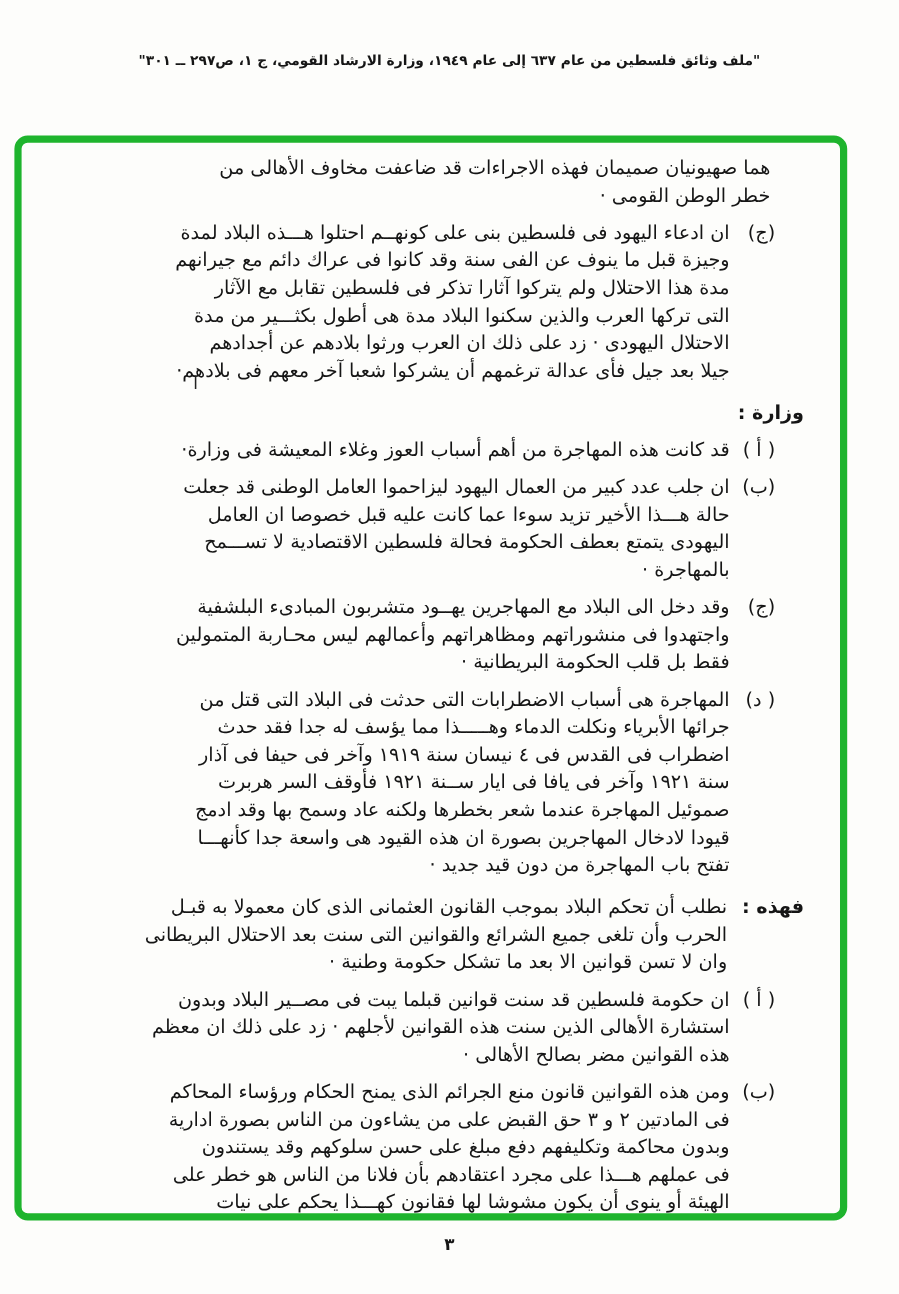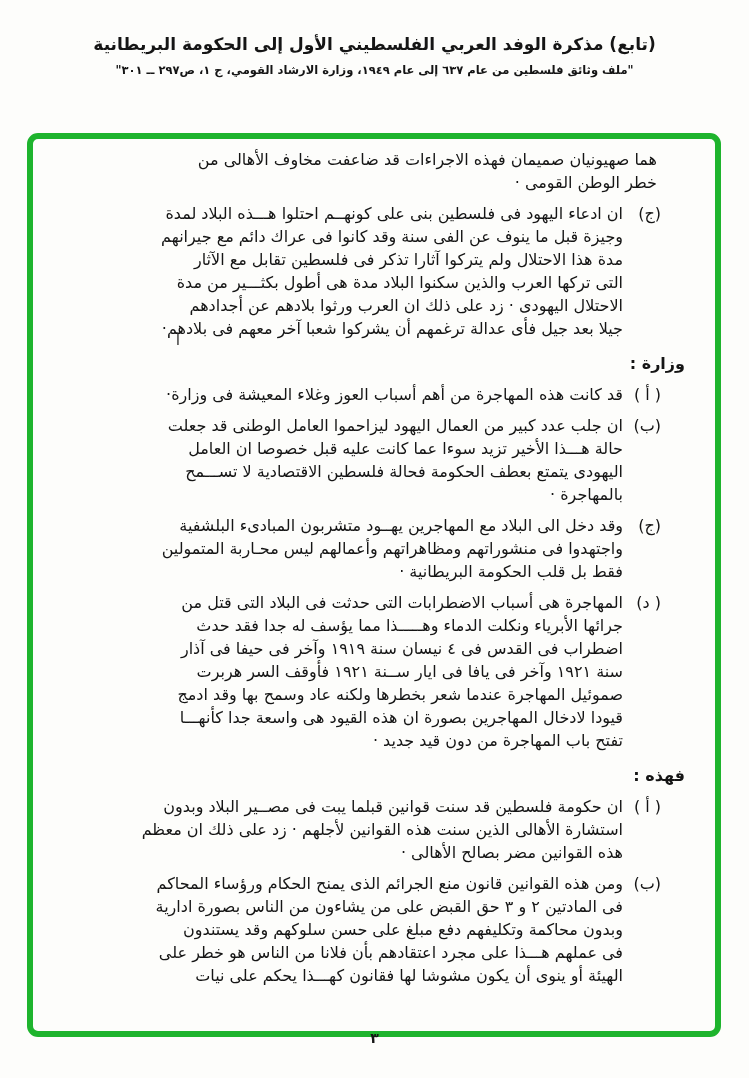--- a/index.html
+++ b/index.html
@@ -21,27 +21,26 @@
     font-weight:bold;
     letter-spacing:0;
   }
   .citation{
     font-size:11.5px;
     font-weight:bold;
     margin-top:9px;
   }
   .frame{
     position:absolute;
-    left:27px;top:113px;
+    left:12px;top:113px;
     width:694px;height:904px;
     border:6px solid #1eb42d;
     border-radius:11px;
     box-sizing:border-box;
     overflow:hidden;
-    margin-top:20px;
   }
   .content{
     direction:rtl;
     text-align:right;
     padding:9px 30px 0 72px;
     font-size:16px;
     line-height:23px;
   }
   .intro{
     margin:0 28px 4px 0;
@@ -82,21 +81,20 @@
     width:749px;
     text-align:center;
     font-size:14px;
     font-weight:bold;
   }
 </style>
 </head>
 <body>
 
 <div class="header">
-  <div class="title">(تابع) مذكرة الوفد العربي الفلسطيني الأول إلى الحكومة البريطانية</div>
   <div class="citation">"ملف وثائق فلسطين من عام ٦٣٧ إلى عام ١٩٤٩، وزارة الارشاد القومي، ج ١، ص٢٩٧ ــ ٣٠١"</div>
 </div>
 
 <div class="frame">
   <div class="content">
 
     <p class="intro">هما صهيونيان صميمان فهذه الاجراءات قد ضاعفت مخاوف الأهالى من
 خطر الوطن القومى ·</p>
 
     <div class="block item">
@@ -139,20 +137,23 @@
 جرائها الأبرياء ونكلت الدماء وهـــــذا مما يؤسف له جدا فقد حدث
 اضطراب فى القدس فى ٤ نيسان سنة ١٩١٩ وآخر فى حيفا فى آذار
 سنة ١٩٢١ وآخر فى يافا فى ايار ســنة ١٩٢١ فأوقف السر هربرت
 صموئيل المهاجرة عندما شعر بخطرها ولكنه عاد وسمح بها وقد ادمج
 قيودا لادخال المهاجرين بصورة ان هذه القيود هى واسعة جدا كأنهـــا
 تفتح باب المهاجرة من دون قيد جديد ·</span>
     </div>
 
     <div class="block section">
       <span class="marker">فهذه :</span>
+      <span class="text">نطلب أن تحكم البلاد بموجب القانون العثمانى الذى كان معمولا به قبـل
+الحرب وأن تلغى جميع الشرائع والقوانين التى سنت بعد الاحتلال البريطانى
+وان لا تسن قوانين الا بعد ما تشكل حكومة وطنية ·</span>
     </div>
 
     <div class="block item">
       <span class="marker">( أ )</span>
       <span class="text">ان حكومة فلسطين قد سنت قوانين قبلما يبت فى مصــير البلاد وبدون
 استشارة الأهالى الذين سنت هذه القوانين لأجلهم · زد على ذلك ان معظم
 هذه القوانين مضر بصالح الأهالى ·</span>
     </div>
 
     <div class="block item">

